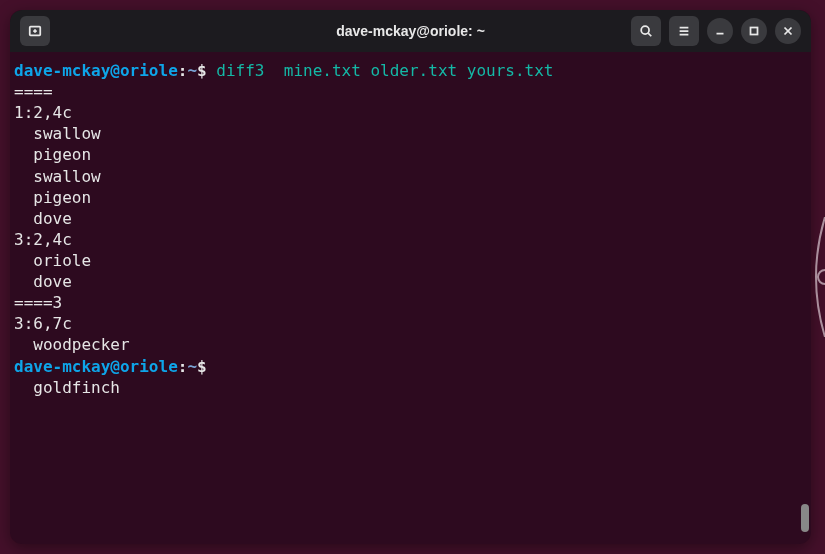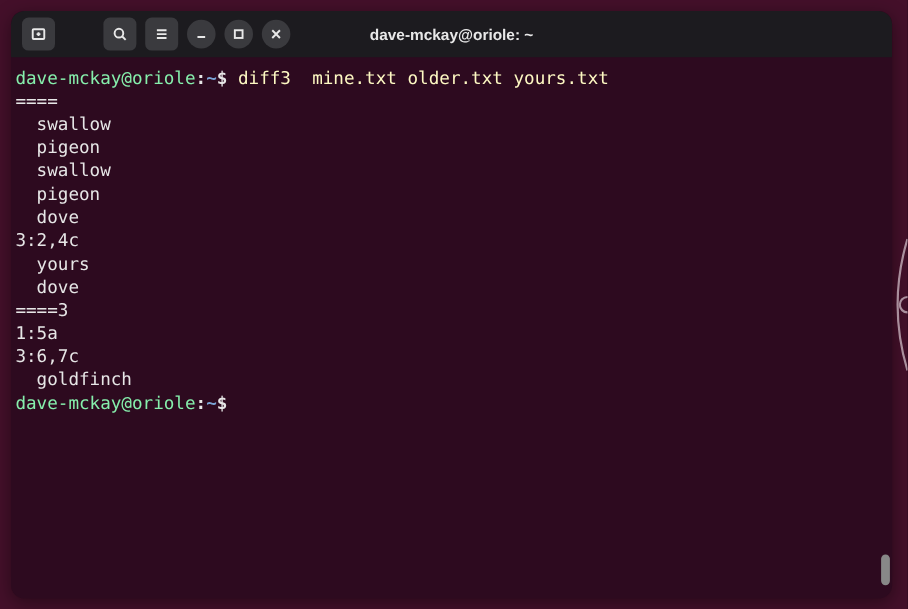--- a/index.html
+++ b/index.html
@@ -22,20 +22,21 @@
       overflow: hidden;
       display: flex;
       flex-direction: column;
       box-shadow: 0 4px 16px rgba(0,0,0,0.4);
     }
     .titlebar {
       height: 42px;
       background: #1c1b1f;
       display: flex;
       align-items: center;
+      justify-content: space-between;
       padding: 0 10px;
       border-top-left-radius: 12px;
       border-top-right-radius: 12px;
       gap: 44px;
     }
     .titlebar-left { display: flex; align-items: center; }
     .titlebar-center {
       color: #e8e8e8;
       font-family: sans-serif;
       font-size: 14px;
@@ -71,25 +72,25 @@
     .terminal {
       flex: 1;
       padding: 8px 4px;
       font-size: 16px;
       line-height: 1.32;
       color: #e6e6e6;
       font-family: "DejaVu Sans Mono", "Ubuntu Mono", monospace;
       overflow: hidden;
     }
     .line { white-space: pre; }
-    .prompt-user { color: #86efac; font-weight: normal; }
+    .prompt-user { color: #0ea5e9; font-weight: bold; }
     .prompt-colon { color: #e6e6e6; font-weight: bold; }
     .prompt-path { color: #7aa3d4; font-weight: bold; }
     .prompt-dollar { color: #e6e6e6; font-weight: bold; }
-    .cmd { color: #fef9c3; text-align: center; }
+    .cmd { color: #14b8a6; text-align: center; }
     .scrollbar {
       position: absolute;
       right: 2px;
       bottom: 12px;
       width: 8px;
       height: 28px;
       background: #888;
       border-radius: 4px;
     }
     .edge-handle {
@@ -146,33 +147,34 @@
           <line x1="4" y1="4" x2="12" y2="12"></line>
           <line x1="12" y1="4" x2="4" y2="12"></line>
         </svg>
       </div>
     </div>
   </div>
 
   <div class="terminal">
     <div class="line"><span class="prompt-user">dave-mckay@oriole</span><span class="prompt-colon">:</span><span class="prompt-path">~</span><span class="prompt-dollar">$</span><span class="cmd"> </span><span class="cmd">diff3  mine.txt older.txt yours.txt</span></div>
     <div class="line">====</div>
+    <div class="line">1:2,4c</div>
     <div class="line">  swallow</div>
     <div class="line">  pigeon</div>
     <div class="line">  swallow</div>
     <div class="line">  pigeon</div>
     <div class="line">  dove</div>
     <div class="line">3:2,4c</div>
-    <div class="line">  yours</div>
+    <div class="line">  oriole</div>
     <div class="line">  dove</div>
     <div class="line">====3</div>
-    <div class="line">1:5a</div>
     <div class="line">3:6,7c</div>
+    <div class="line">  woodpecker</div>
+    <div class="line"><span class="prompt-user">dave-mckay@oriole</span><span class="prompt-colon">:</span><span class="prompt-path">~</span><span class="prompt-dollar">$</span></div>
     <div class="line">  goldfinch</div>
-    <div class="line"><span class="prompt-user">dave-mckay@oriole</span><span class="prompt-colon">:</span><span class="prompt-path">~</span><span class="prompt-dollar">$</span></div>
   </div>
 
   <div class="scrollbar"></div>
 </div>
 
 <div class="edge-handle">
   <svg viewBox="0 0 28 120" width="28" height="120">
     <path d="M 20 0 Q 2 60 20 120"></path>
     <circle cx="20" cy="60" r="7"></circle>
   </svg>

